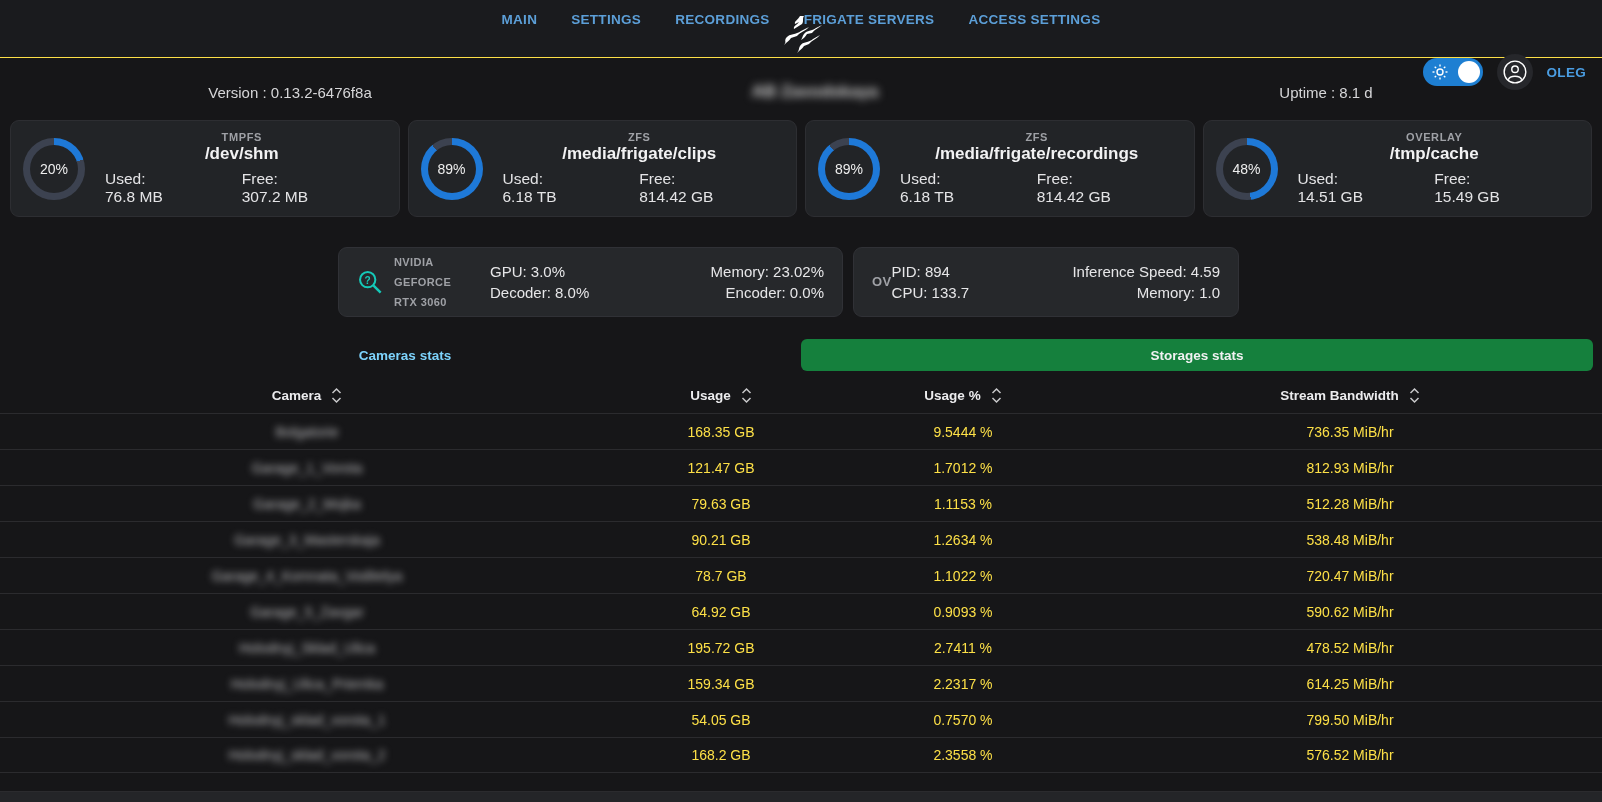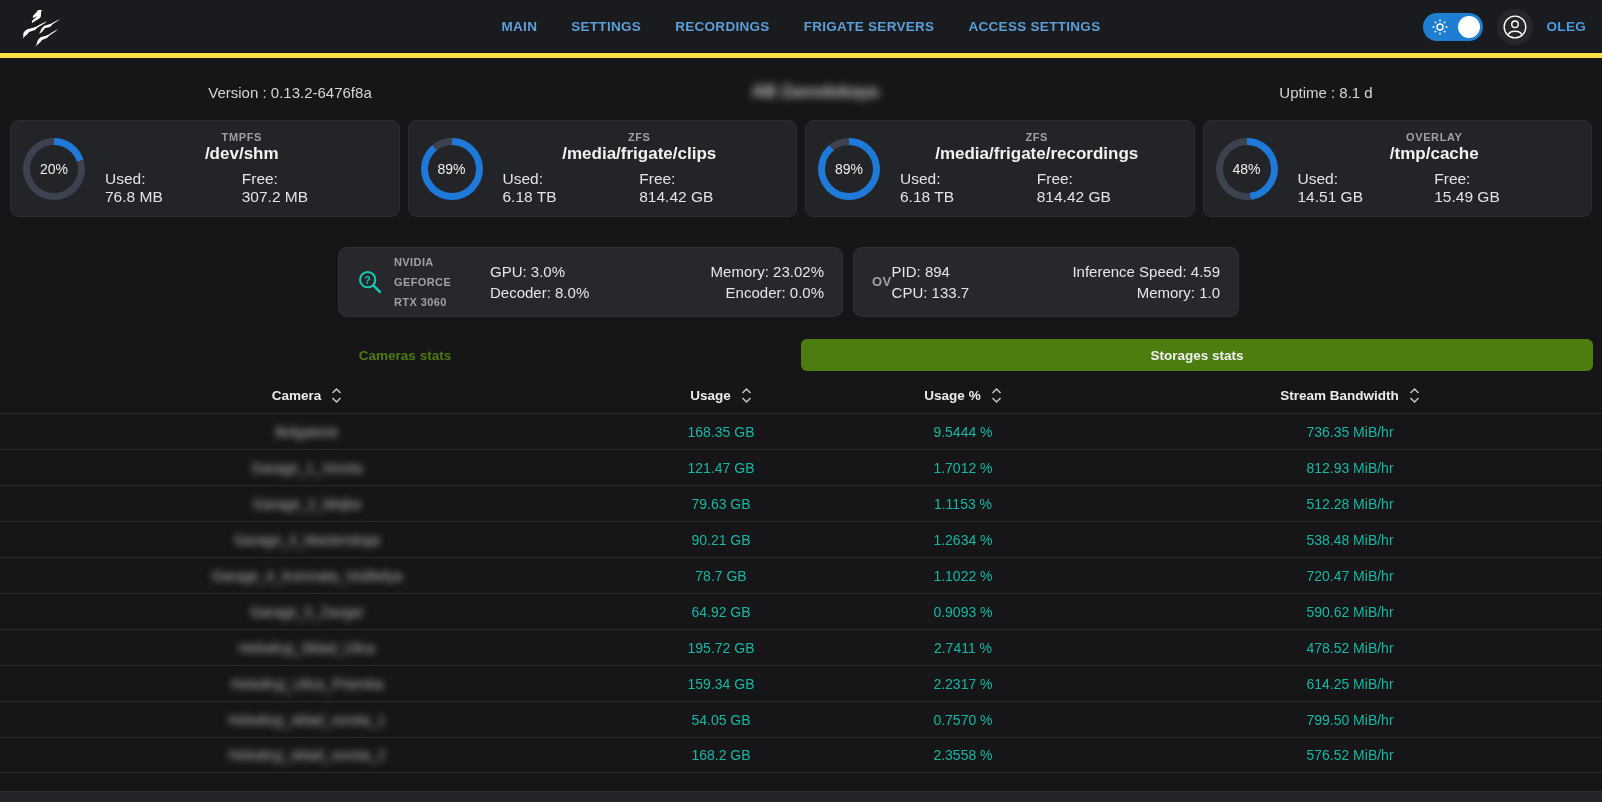--- a/index.html
+++ b/index.html
@@ -5,21 +5,21 @@
   * { margin:0; padding:0; box-sizing:border-box; }
   html,body { width:1602px; height:802px; overflow:hidden; }
   body {
     background:#161618;
     font-family:"Liberation Sans", sans-serif;
     color:#e9e9ea;
   }
   
   .navbar {
     height:58px; background:#1a1b1e; display:flex; align-items:center;
-    padding:12px 16px; position:relative; border-bottom:5px solid #fde047;
+    padding:12px 16px; position:relative; border-bottom:1px solid #fde047;flex-direction:column;
   }
   .logo { width:46px; height:46px; display:flex; align-items:center; justify-content:center; }
   .nav-links {
     position:absolute; left:0; right:0; display:flex; justify-content:center;
     gap:34px; pointer-events:none;
   }
   .nav-link {
     pointer-events:auto; color:#5c9fd8; font-size:13.5px; font-weight:bold;
     letter-spacing:.3px; text-decoration:none; cursor:pointer; white-space:nowrap;
   }
@@ -78,39 +78,39 @@
   .gpu-name { width:96px; margin-left:10px; }
   .ov-tag { font-size:13px; }
   .proc-stats { flex:1; display:flex; justify-content:space-between; }
   .proc-col { display:flex; flex-direction:column; gap:4px; font-size:15px; color:#e6e6e8; }
   .proc-col.right { text-align:right; }
 
   
   .tabs-row { display:flex; margin-top:22px; padding:0 9px; height:32px; }
   .tab {
     flex:1; display:flex; align-items:center; justify-content:center;
-    font-size:13.5px; font-weight:bold; color:#4d7c0f; cursor:pointer; border-radius:6px;
-  }
-  .tab.active { background:#4d7c0f; color:#f1f1f2; }
+    font-size:13.5px; font-weight:bold; color:#7dd3fc; cursor:pointer; border-radius:6px;
+  }
+  .tab.active { background:#15803d; color:#f1f1f2; }
 
   
   .stats-table { margin-top:6px; }
   .t-head {
     display:grid; grid-template-columns:614px 214px 270px 1fr; height:36px; align-items:center;
   }
   .t-head .hcell {
     display:flex; align-items:center; justify-content:center; gap:10px;
     font-size:13.5px; font-weight:bold; color:#ececee; cursor:pointer;
   }
   .t-row {
     display:grid; grid-template-columns:614px 214px 270px 1fr; height:36px; align-items:center;
     border-top:1px solid #2b2b2e; cursor:pointer;
   }
   .t-row:last-child { border-bottom:1px solid #2b2b2e; }
-  .t-cell { text-align:center; font-size:14px; color:#14b8a6; }
+  .t-cell { text-align:center; font-size:14px; color:#fde047; }
   .t-cell.camera { color:#b8b8ba; filter:blur(3.5px); user-select:none; }
 
   .bottom-band {
     position:absolute; left:0; right:0; bottom:0; height:11px; background:#242528;
     border-top:1px solid #2b2b2e;
   }
 </style>
 </head>
 <body>
 

